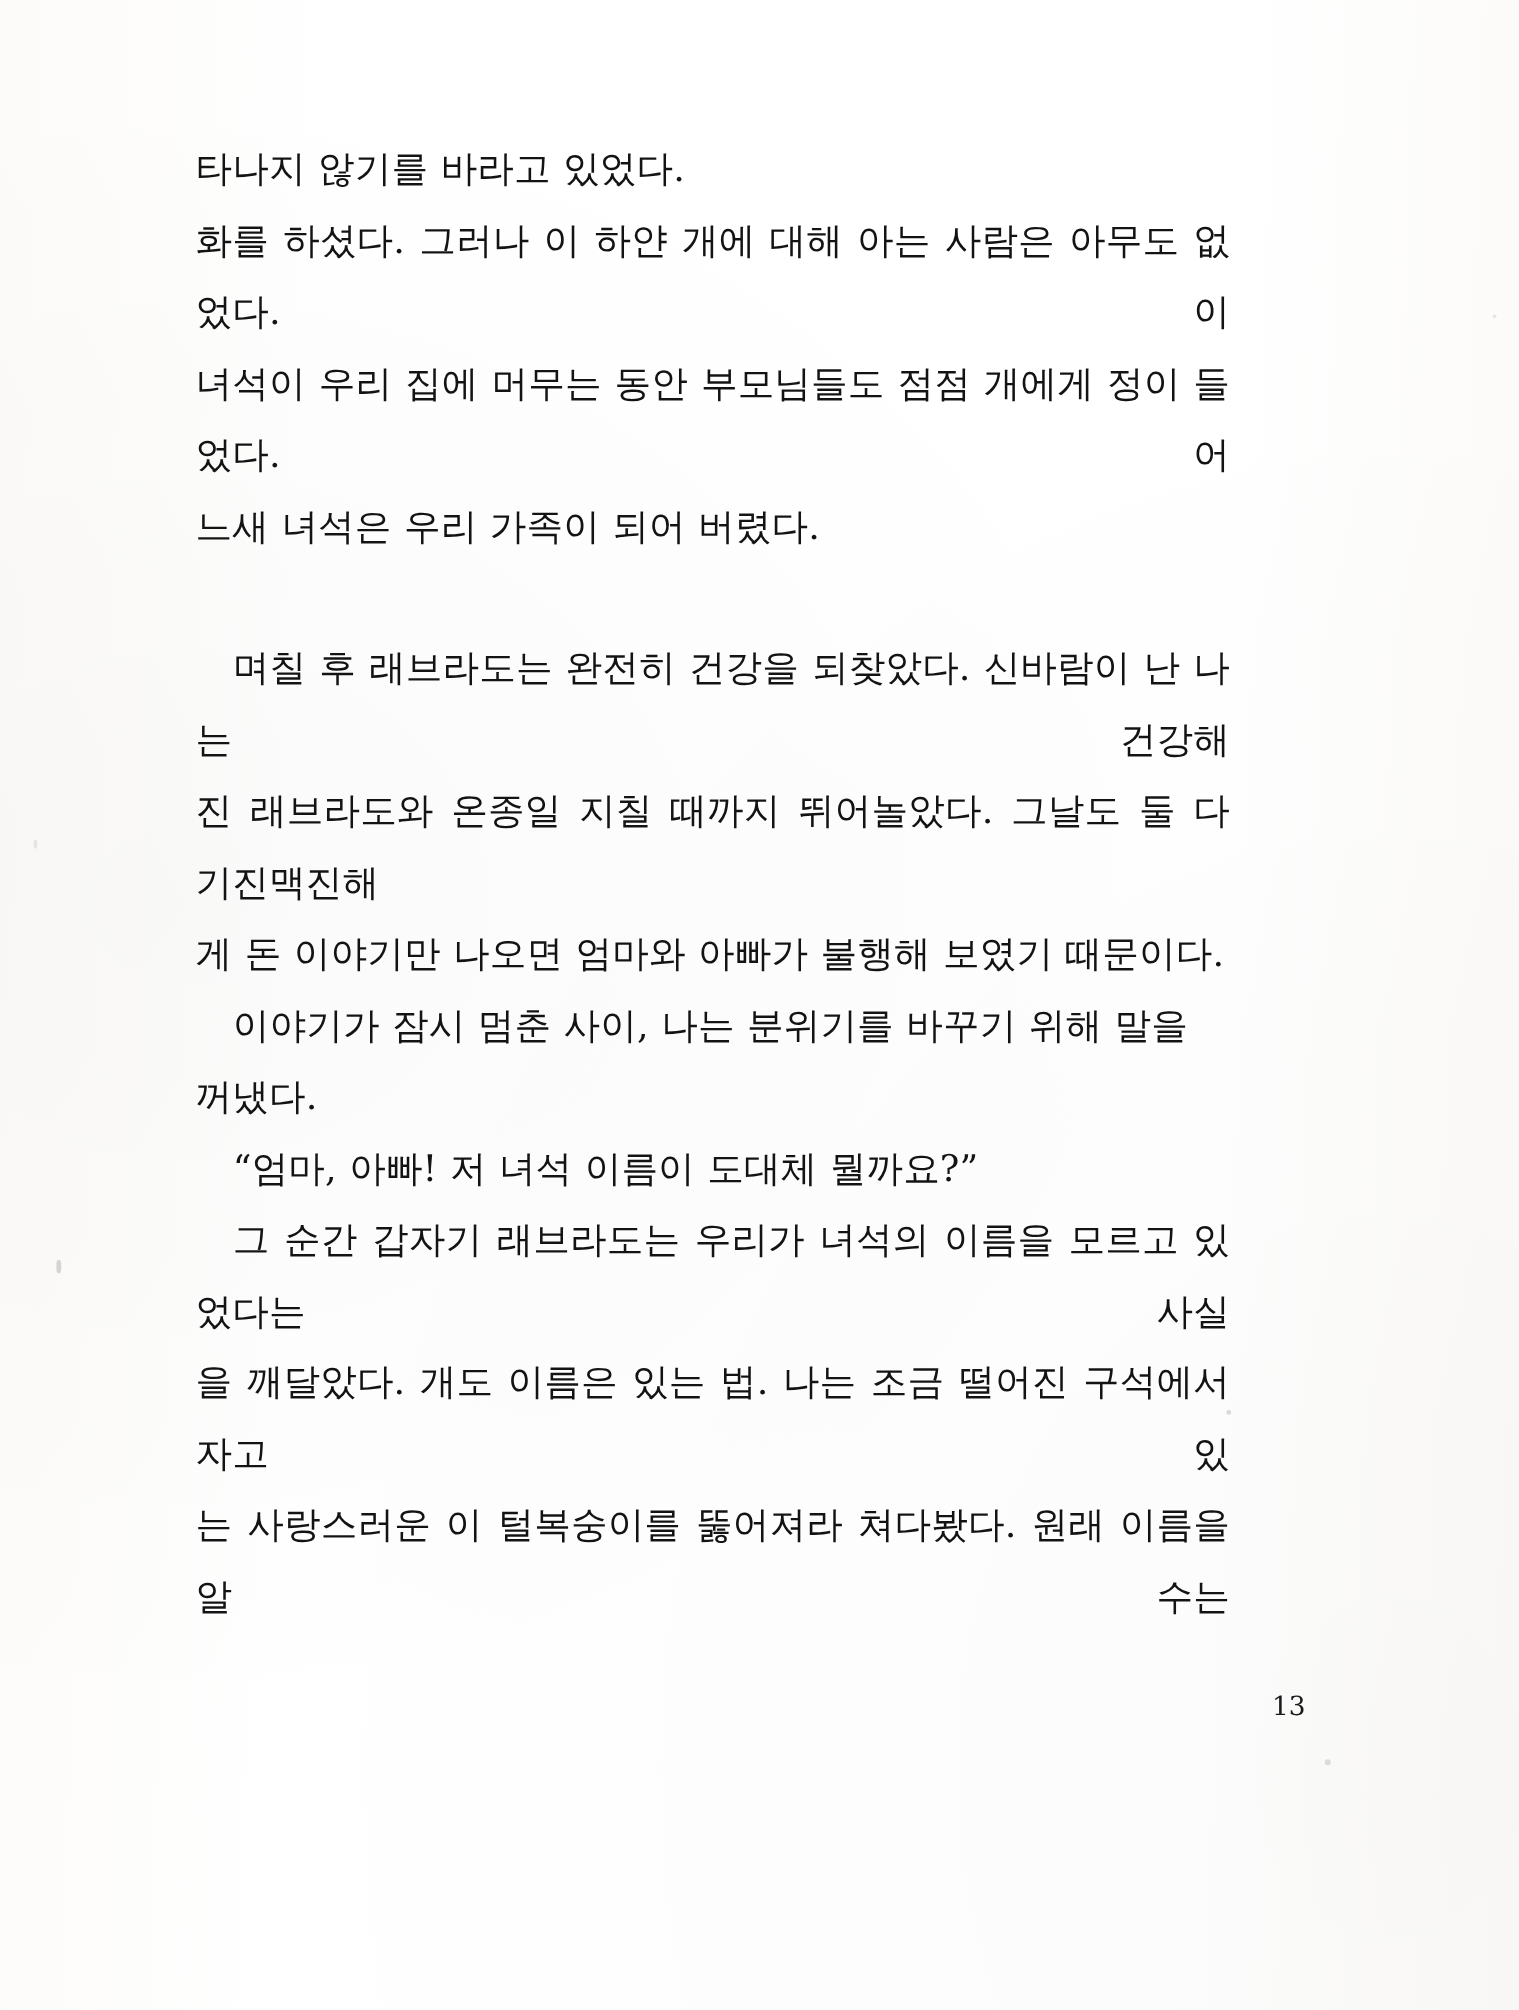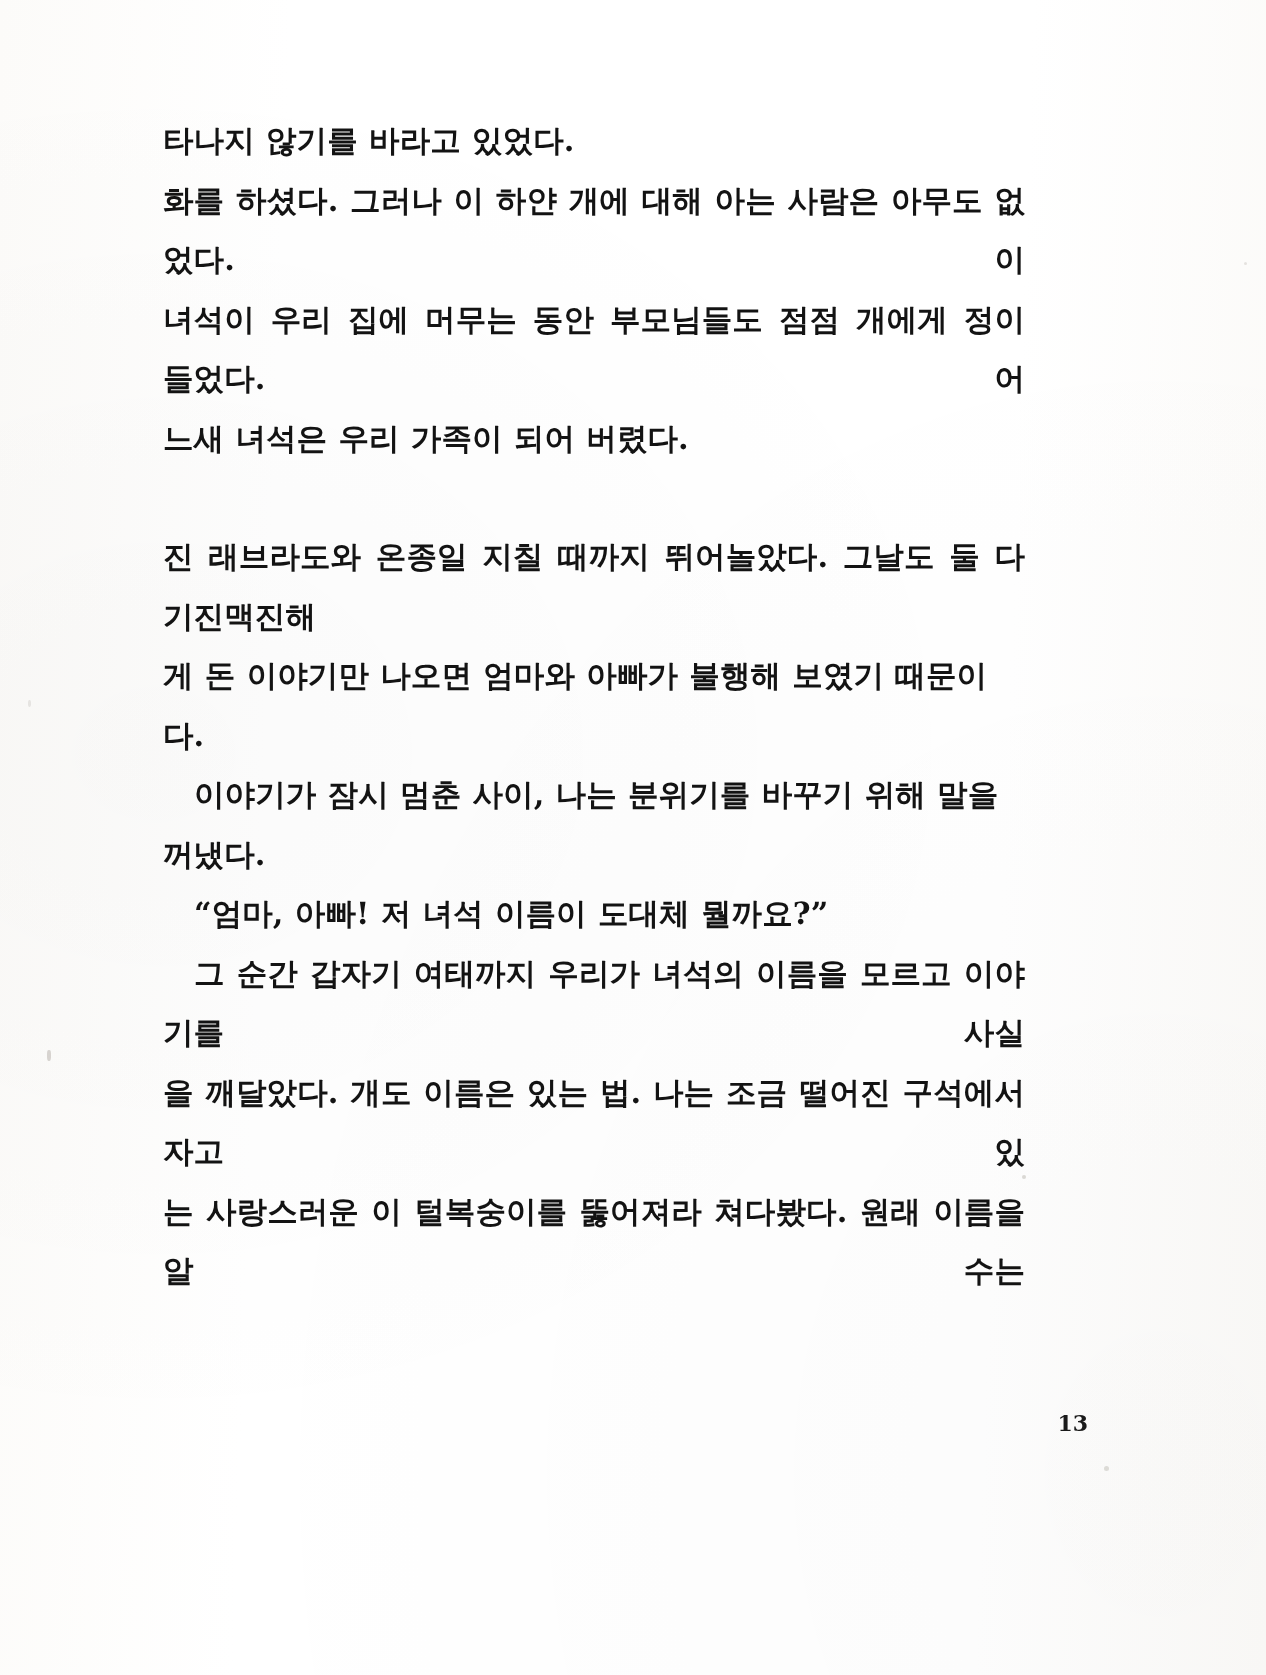--- a/index.html
+++ b/index.html
@@ -7,21 +7,20 @@
     padding: 0;
     background: #ffffff;
   }
   .page {
     position: relative;
     width: 1266px;
     height: 1675px;
     background: #a16207;
     overflow: hidden;
     font-family: "DejaVu Serif", "Liberation Serif", serif;
-    font-weight: bold;
   }
   
   .paper-tone {
     position: absolute;
     inset: 0;
     background:
       radial-gradient(ellipse at 12% 45%, rgba(0,0,0,0.018) 0%, rgba(0,0,0,0) 55%),
       radial-gradient(ellipse at 92% 88%, rgba(0,0,0,0.014) 0%, rgba(0,0,0,0) 60%),
       linear-gradient(92deg, #fcfbf9 0%, #ffffff 22%, #ffffff 78%, #fbfaf8 100%);
     pointer-events: none;
@@ -83,25 +82,26 @@
 
 <div class="page">
   <div class="paper-tone"></div>
 
   <div class="text-block" id="body-root">
       <div class="line last">타나지 않기를 바라고 있었다.</div>
       <div class="line justify">화를 하셨다. 그러나 이 하얀 개에 대해 아는 사람은 아무도 없었다. 이</div>
       <div class="line justify">녀석이 우리 집에 머무는 동안 부모님들도 점점 개에게 정이 들었다. 어</div>
       <div class="line last">느새 녀석은 우리 가족이 되어 버렸다.</div>
       <div class="gap"></div>
+      <div class="line indent justify">며칠 후 래브라도는 완전히 건강을 되찾았다. 신바람이 난 나는 건강해</div>
       <div class="line justify">진 래브라도와 온종일 지칠 때까지 뛰어놀았다. 그날도 둘 다 기진맥진해</div>
       <div class="line last">게 돈 이야기만 나오면 엄마와 아빠가 불행해 보였기 때문이다.</div>
       <div class="line indent last">이야기가 잠시 멈춘 사이, 나는 분위기를 바꾸기 위해 말을 꺼냈다.</div>
       <div class="line indent last">“엄마, 아빠! 저 녀석 이름이 도대체 뭘까요?”</div>
-      <div class="line indent justify">그 순간 갑자기 여태까지 우리가 녀석의 이름을 모르고 이야기를 사실</div>
+      <div class="line indent justify">그 순간 갑자기 래브라도는 우리가 녀석의 이름을 모르고 있었다는 사실</div>
       <div class="line justify">을 깨달았다. 개도 이름은 있는 법. 나는 조금 떨어진 구석에서 자고 있</div>
       <div class="line justify">는 사랑스러운 이 털복숭이를 뚫어져라 쳐다봤다. 원래 이름을 알 수는</div>
     </div>
 
   <span class="speck s1"></span>
   <span class="speck s2"></span>
   <span class="speck s3"></span>
   <span class="speck s4"></span>
   <span class="speck s5"></span>
 

